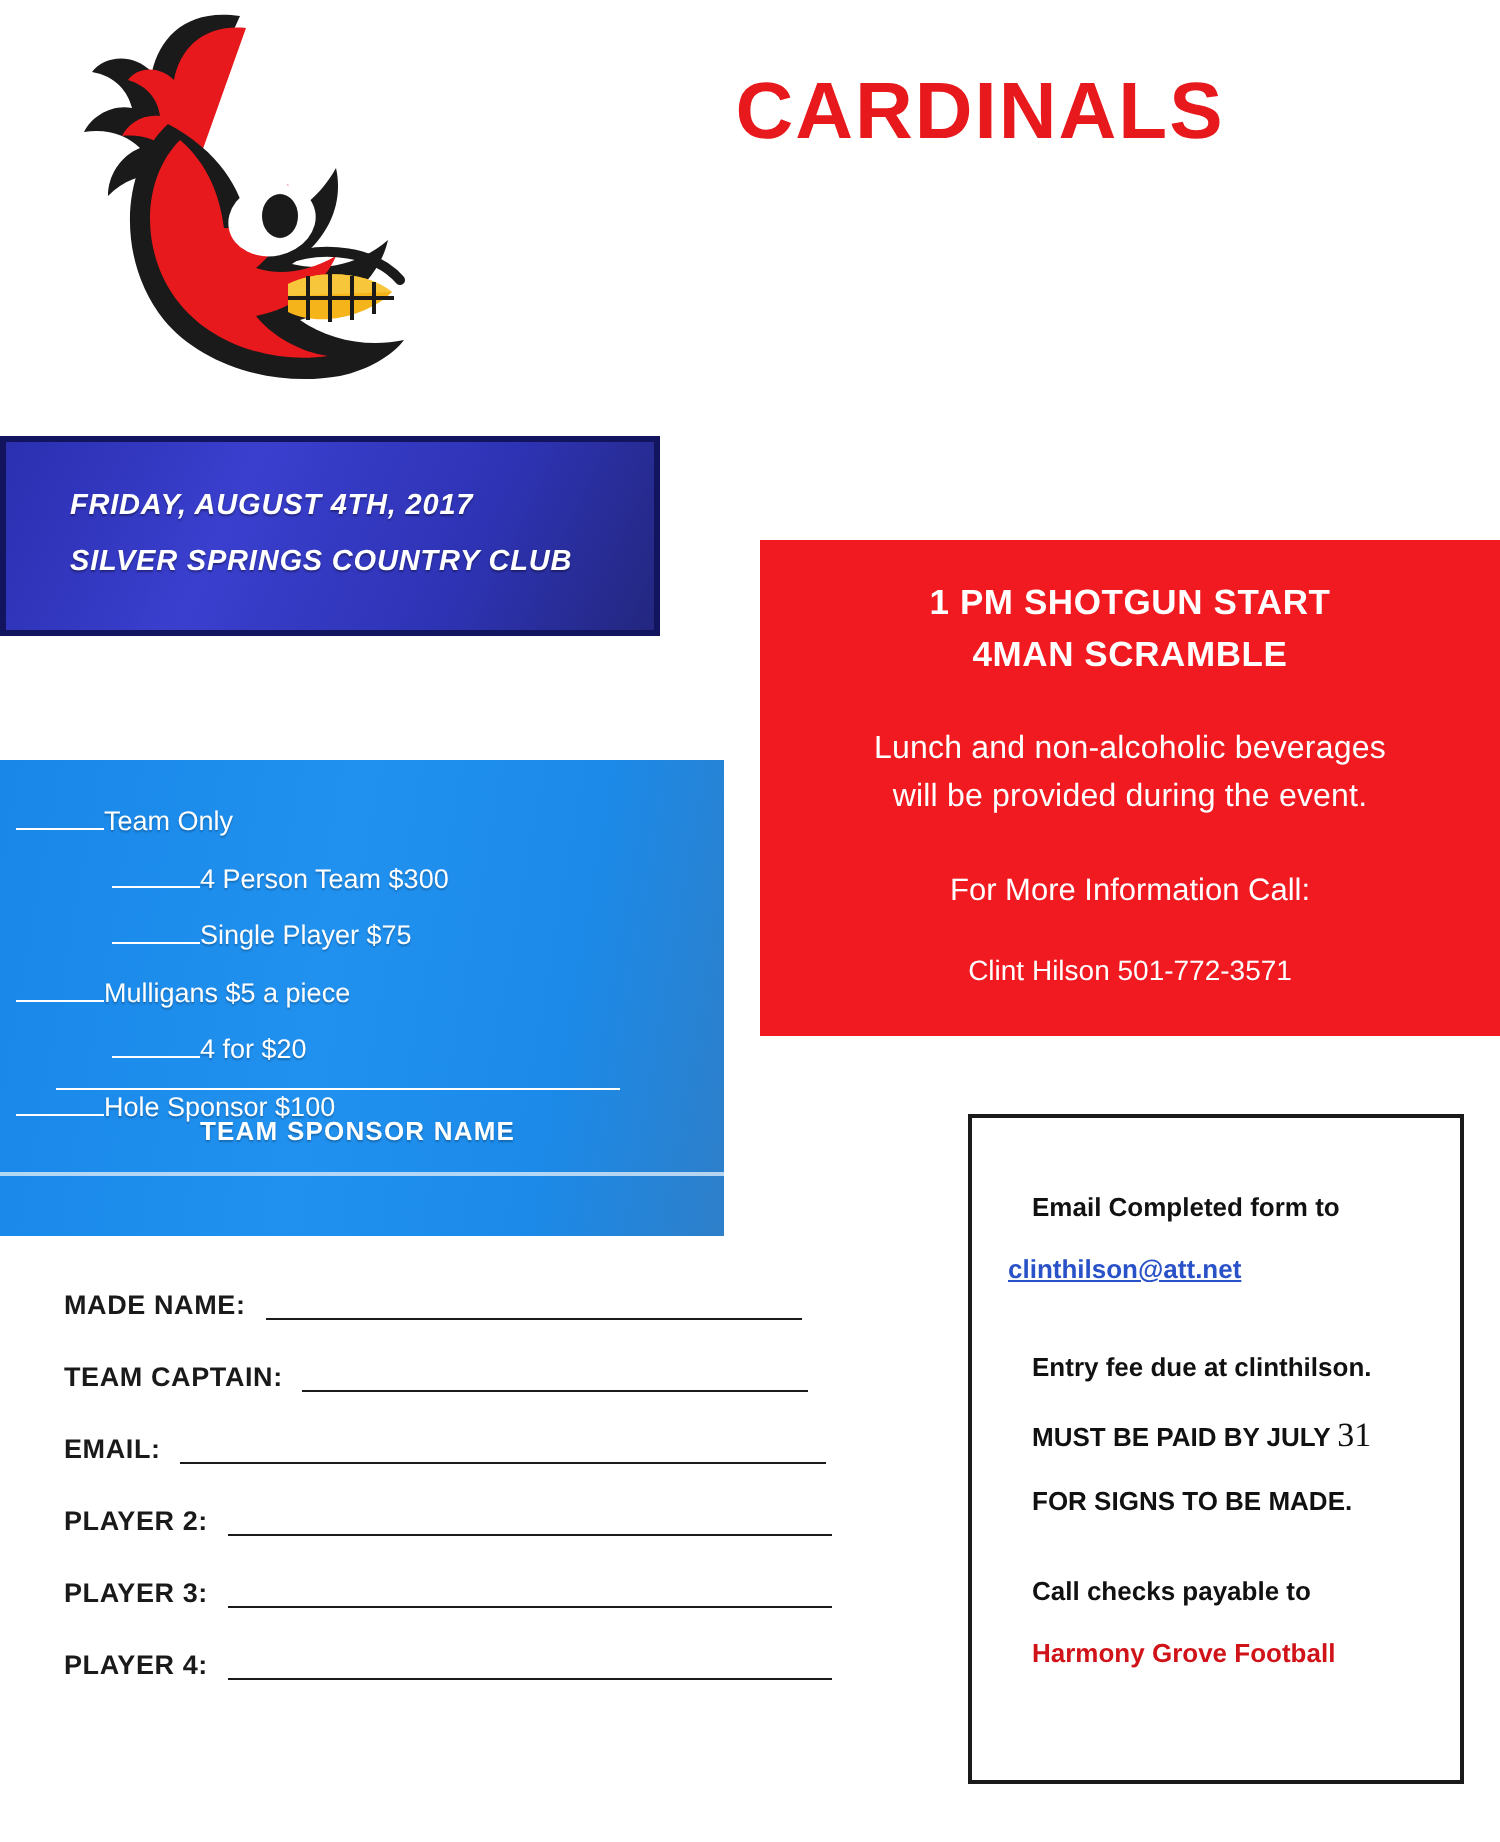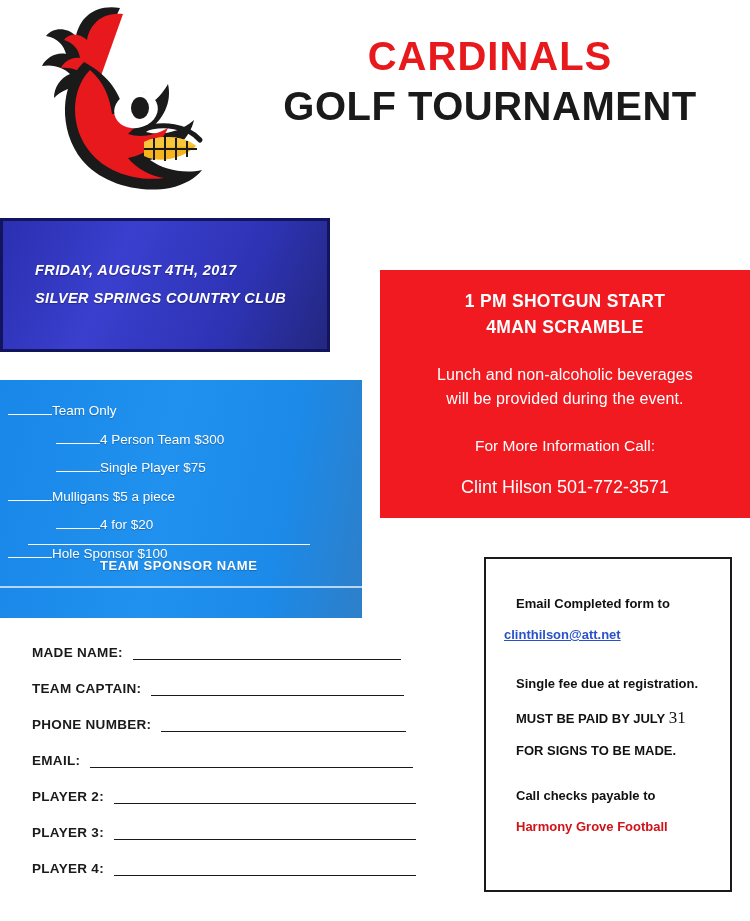--- a/index.html
+++ b/index.html
@@ -48,21 +48,21 @@
     font-weight: bold;
     color: #1a1a1a;
     letter-spacing: 0.5px;
     line-height: 1.1;
   }
 
   
   .date-box {
     position: absolute;
     left: 0px; top: 218px;
-    width: 330px; height: 134px;
+    width: 330px; height: 100px;
     background: linear-gradient(115deg,#2b2fb0 0%, #3a3fce 35%, #2e33b5 70%, #23277f 100%);
     border: 3px solid #13145e;
     box-sizing: border-box;
     display: flex;
     flex-direction: column;
     justify-content: center;
     padding-left: 32px;
   }
   .date-line {
     color: #ffffff;
@@ -96,21 +96,21 @@
     font-size: 16px;
     line-height: 1.5;
     margin-top: 22px;
     letter-spacing: .1px;
   }
   .red-box .call {
     font-size: 15.5px;
     margin-top: 26px;
   }
   .red-box .phone {
-    font-size: 18px;
+    font-size: 14px;
     margin-top: 22px;
   }
 
   
   .blue-box {
     position: absolute;
     left: 0px; top: 380px;
     width: 362px; height: 238px;
     background: linear-gradient(100deg,#1887e8 0%,#2191ef 45%,#1b8ae9 75%,#2e7fc9 100%);
     box-sizing: border-box;
@@ -243,21 +243,20 @@
         <line x1="152" y1="136" x2="152" y2="158"></line>
         <line x1="163" y1="139" x2="163" y2="155"></line>
         <line x1="120" y1="147" x2="173" y2="147"></line>
       </g>
       <path d="M118 128 C138 120 164 124 176 138" fill="none" stroke="#1a1a1a" stroke-width="5" stroke-linecap="round"></path>
     </svg>
   </div>
 
   <div class="title-block">
     <div class="title-main">CARDINALS</div>
-    <div class="title-sub">GOLF TOURNAMENT</div>
   </div>
 </div>
 
 <div class="date-box">
   <div class="date-line">FRIDAY, AUGUST 4TH, 2017</div>
   <div class="date-line">SILVER SPRINGS COUNTRY CLUB</div>
 </div>
 
 <div class="red-box">
   <div class="big">1 PM SHOTGUN START</div>
@@ -299,24 +298,20 @@
   <div class="form-row">
     <span class="lbl">MADE NAME:</span>
     <span class="rule" style="width:268px"></span>
   </div>
 
   <div class="form-row">
     <span class="lbl">TEAM CAPTAIN:</span>
     <span class="rule" style="width:253px"></span>
   </div>
 
-  <div class="form-row">
-    <span class="lbl">PHONE NUMBER:</span>
-    <span class="rule" style="width:245px"></span>
-  </div>
 
   <div class="form-row">
     <span class="lbl">EMAIL:</span>
     <span class="rule" style="width:323px"></span>
   </div>
 
   <div class="form-row">
     <span class="lbl">PLAYER 2:</span>
     <span class="rule" style="width:302px"></span>
   </div>
@@ -329,21 +324,21 @@
   <div class="form-row">
     <span class="lbl">PLAYER 4:</span>
     <span class="rule" style="width:302px"></span>
   </div>
 </div>
 
 <div class="note-box">
   <p class="note-strong">Email Completed form to</p>
   <a class="note-email" href="#">clinthilson@att.net</a>
 
-  <p class="note-strong note-gap-lg">Single fee due at registration.</p>
+  <p class="note-strong note-gap-lg">Entry fee due at clinthilson.</p>
 
   <p class="note-strong note-gap-sm">
     <span>MUST BE PAID BY JULY </span><span class="hand-31">31</span>
   </p>
   <p class="note-strong note-gap-sm">FOR SIGNS TO BE MADE.</p>
 
   <p class="note-strong note-gap-md">Call checks payable to</p>
   <p class="note-red note-gap-sm">Harmony Grove Football</p>
 </div>
 

